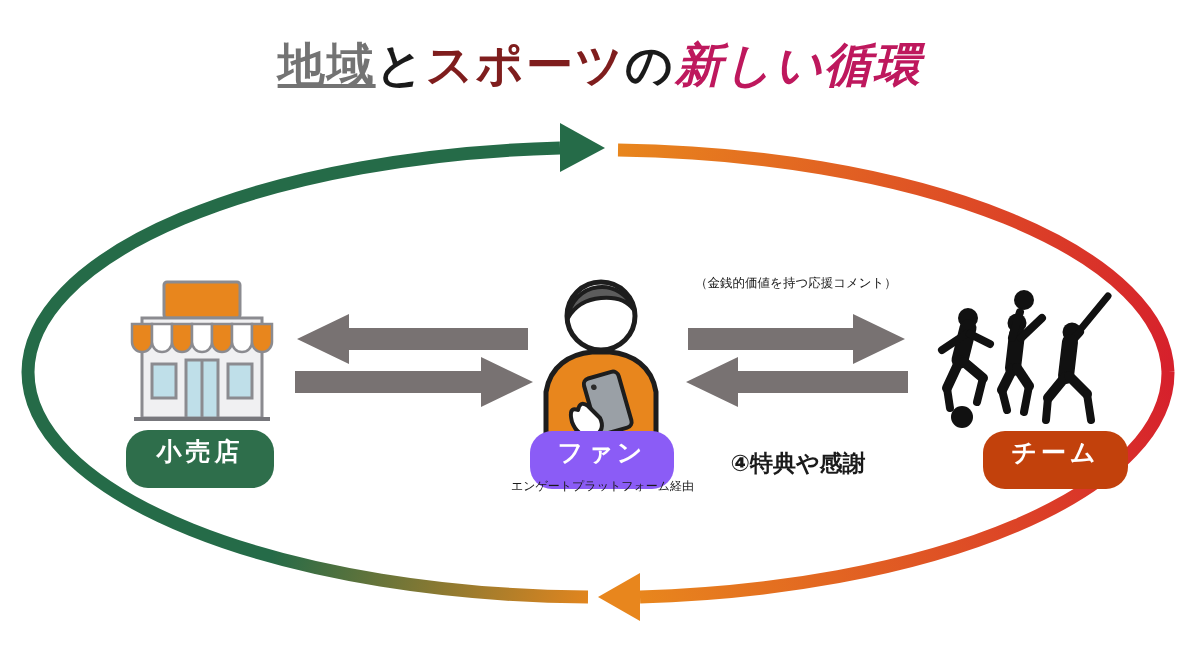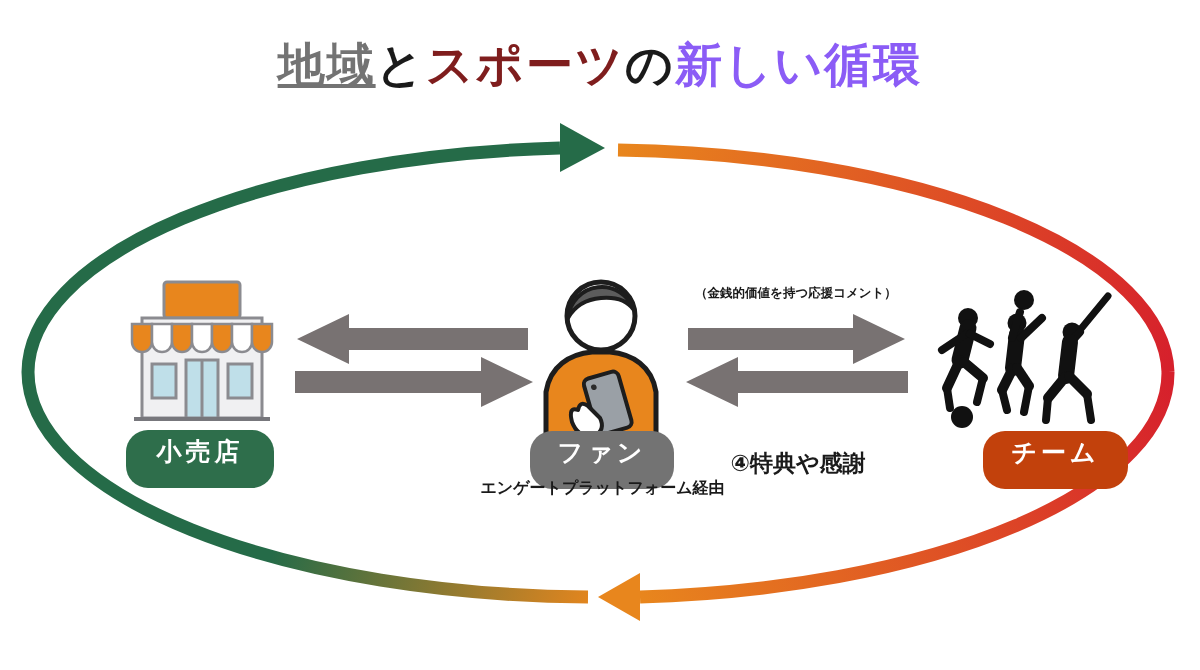--- a/index.html
+++ b/index.html
@@ -19,62 +19,62 @@
     width: 100%;
     text-align: center;
     font-size: 47px;
     font-weight: 800;
     letter-spacing: 2px;
     white-space: nowrap;
   }
   .title .seg-green  { color: #737373; text-decoration: underline; }
   .title .seg-black  { color: #1a1a1a; }
   .title .seg-red    { color: #7f1d1d; }
-  .title .seg-orange { color: #8b5cf6; }
+  .title .seg-orange { color: #be185d; font-style: italic; }
 
   .bg-svg { position: absolute; left: 0; top: 0; }
 
   .flow-label {
     position: absolute;
     text-align: center;
     font-weight: 800;
     color: #1a1a1a;
     font-size: 23px;
     line-height: 1.15;
   }
   .flow-label .sub {
     font-size: 12.5px;
-    font-weight: 700;
-    margin-top: 12px;
+    font-weight: 400;
+    margin-top: 2px;
   }
   .two-line { white-space: pre-line; }
 
   .pill {
     position: absolute;
     height: 58px;
     border-radius: 22px;
     color: #ffffff;
     font-size: 25px;
     font-weight: 800;
     letter-spacing: 4px;
     text-align: center;
     line-height: 43px;
   }
   .pill-store { left: 126px; top: 430px; width: 148px; background: #2e6e4b; }
-  .pill-fan   { left: 530px; top: 431px; width: 144px; background: #737373; }
+  .pill-fan   { left: 530px; top: 431px; width: 144px; background: #8b5cf6; }
   .pill-team  { left: 983px; top: 431px; width: 145px; background: #c2410c; }
 
   .platform-note {
     position: absolute;
     left: 440px;
     top: 478px;
     width: 325px;
     text-align: center;
-    font-size: 16px;
-    font-weight: 700;
+    font-size: 12px;
+    font-weight: 400;
     color: #1a1a1a;
   }
 </style>
 </head>
 <body>
 
 <div class="canvas">
 
   <svg class="bg-svg" width="1200" height="670" viewBox="0 0 1200 670">
     <defs>

